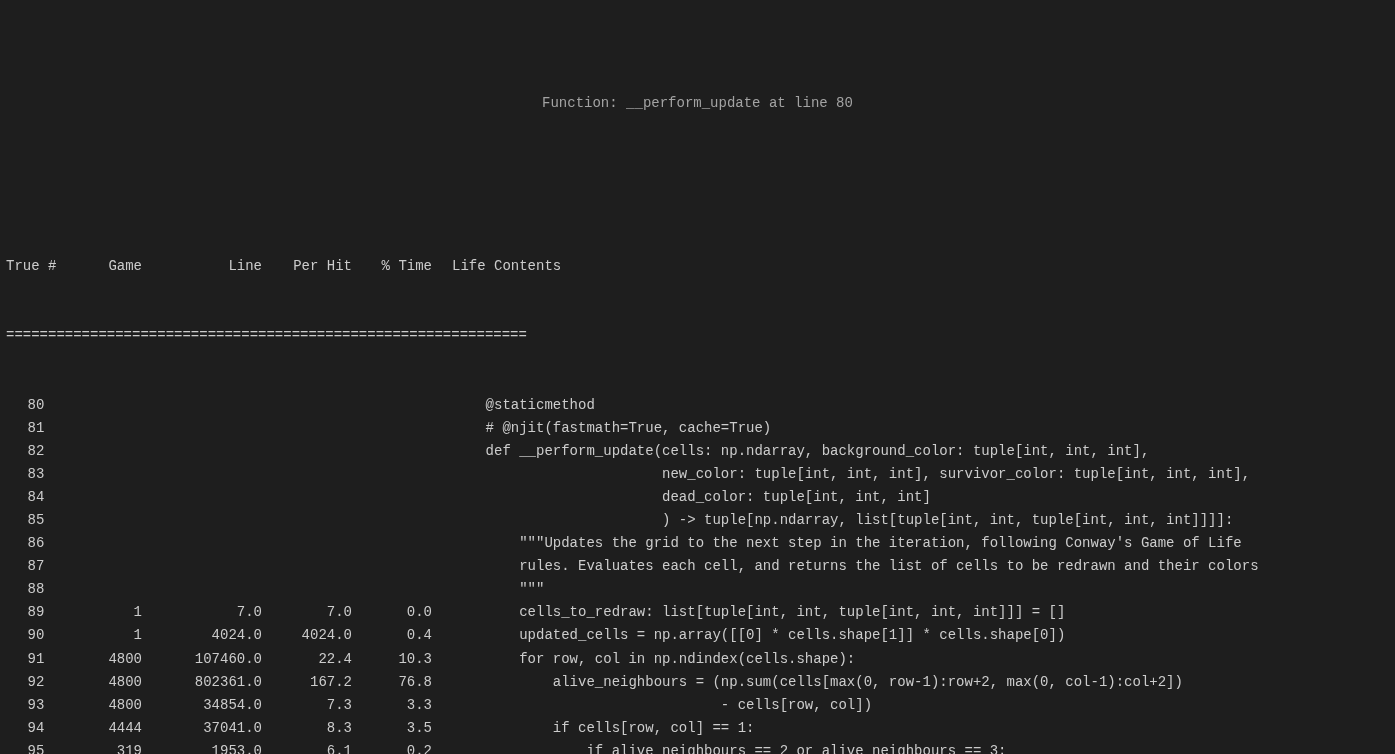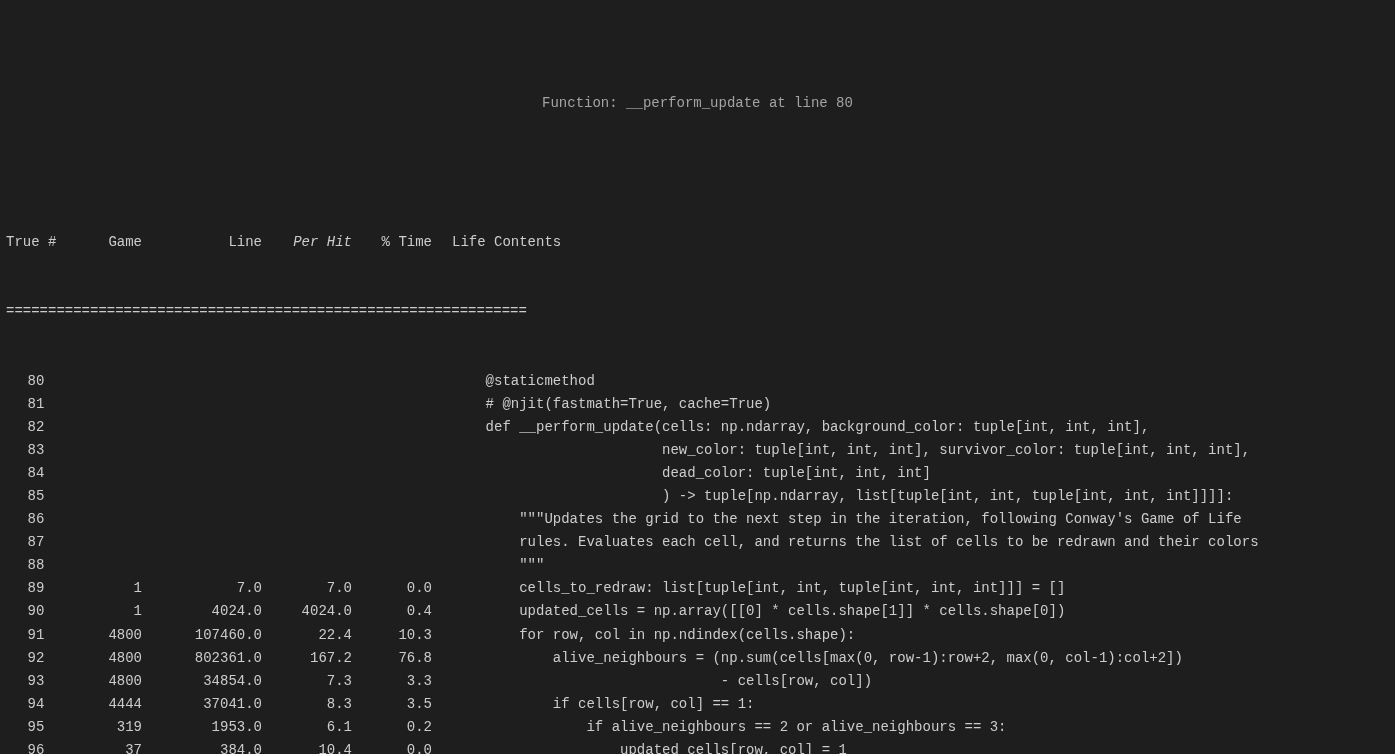--- a/index.html
+++ b/index.html
@@ -18,22 +18,22 @@
     .row { display: block; }
     .col-line   { display: inline-block; width: 60px; text-align: center; }
     .col-hits   { display: inline-block; width: 76px; text-align: right; }
     .col-time   { display: inline-block; width: 120px; text-align: right; }
     .col-perhit { display: inline-block; width: 90px; text-align: right; }
     .col-pct    { display: inline-block; width: 80px; text-align: right; }
     .col-code   { display: inline-block; padding-left: 20px; text-align: left; white-space: pre; }
     .h-col-line   { display: inline-block; width: 60px; text-align: left; }
     .h-col-hits   { display: inline-block; width: 76px; text-align: right; }
     .h-col-time   { display: inline-block; width: 120px; text-align: right; }
-    .h-col-perhit { display: inline-block; width: 90px; text-align: right; font-style: italic; }
-    .h-col-pct    { display: inline-block; width: 80px; text-align: right; }
+    .h-col-perhit { display: inline-block; width: 90px; text-align: right; }
+    .h-col-pct    { display: inline-block; width: 80px; text-align: right; margin-top: 24px; }
     .h-col-code   { display: inline-block; padding-left: 20px; text-align: left; }
   </style>
 </head>
 <body>
 
 
 
 <div class="header-line">Function: __perform_update at line 80</div>
 <div>&nbsp;</div>
 

